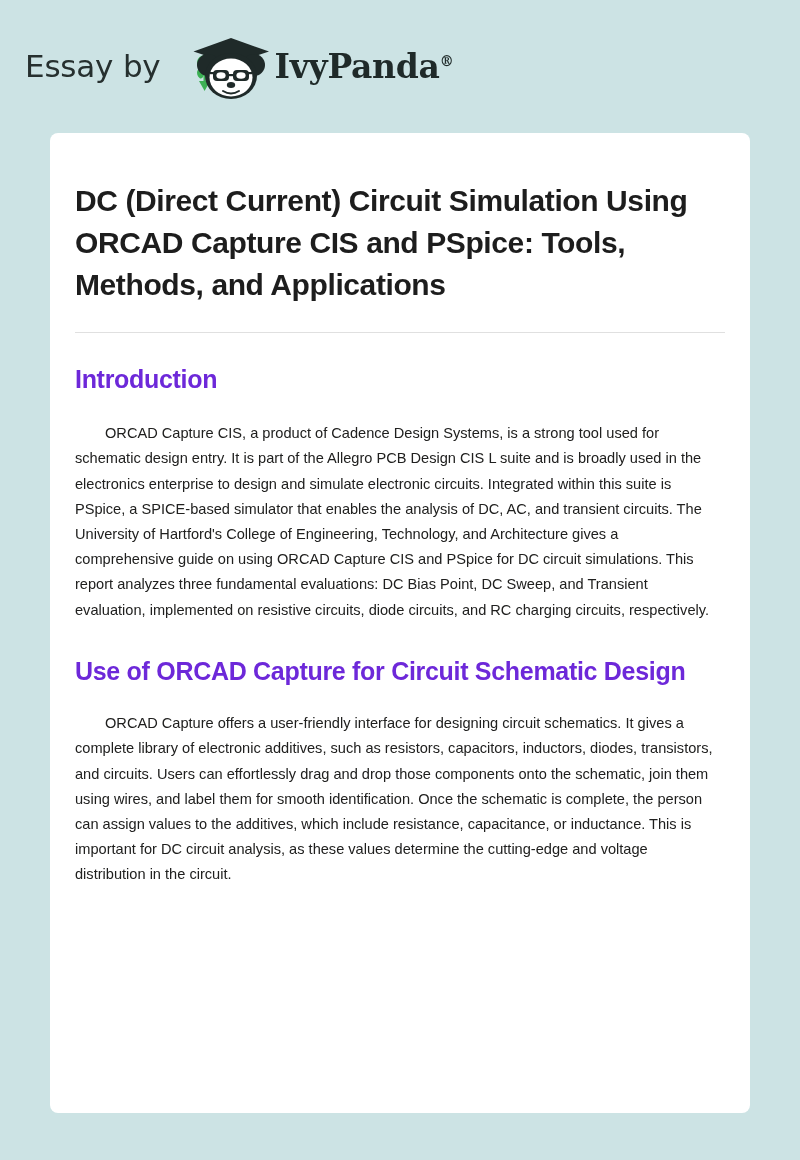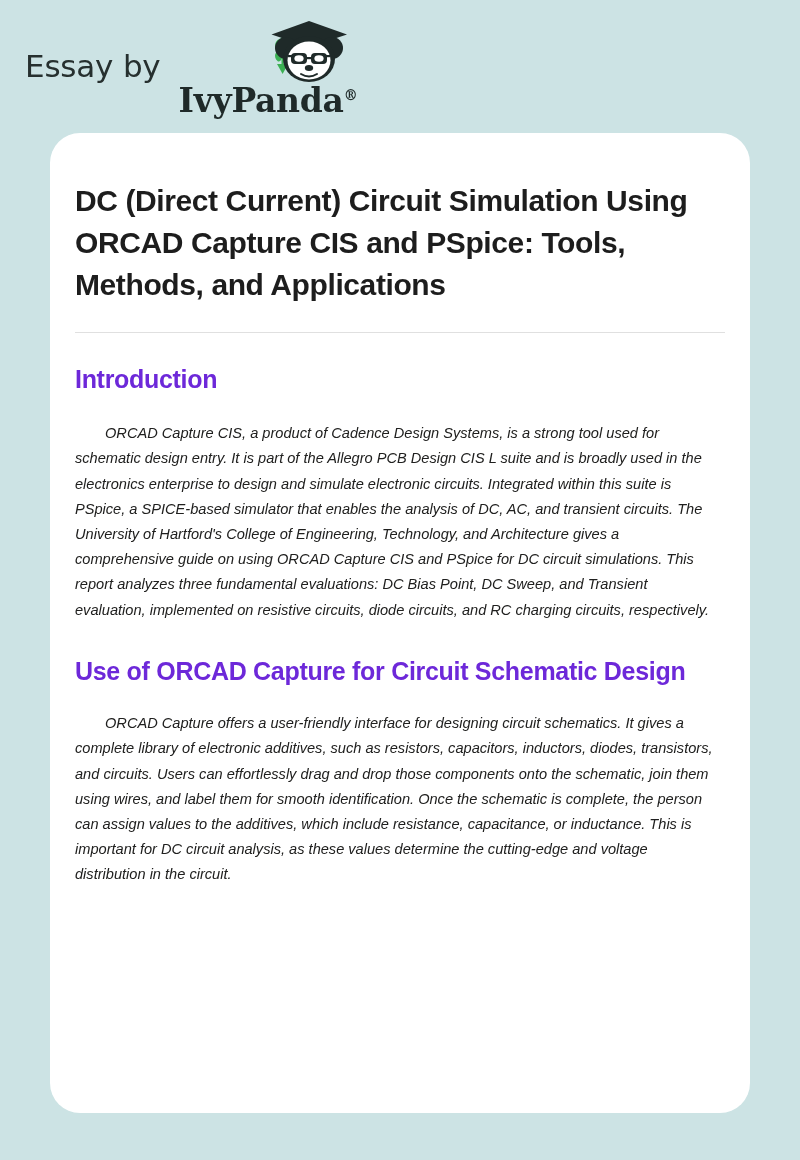--- a/index.html
+++ b/index.html
@@ -26,23 +26,22 @@
   .brand-essay-by {
     font-family: "DejaVu Sans", sans-serif;
     font-size: 31px;
     font-weight: 400;
     color: #26302f;
     letter-spacing: -0.2px;
     line-height: 1;
   }
   .brand-logo-group {
     display: flex;
-    align-items: flex-end;
+    align-items: center;
     margin-left: 22px;
-    flex-direction: column;
   }
   .brand-mark {
     width: 96px;
     height: 68px;
     position: relative;
     flex: none;
   }
   .brand-wordmark {
     font-family: "DejaVu Serif", serif;
     font-size: 33px;
@@ -59,21 +58,21 @@
     font-weight: 700;
   }
 
   
   .paper-card {
     position: relative;
     margin: 0 50px;
     width: 700px;
     height: 980px;
     background: #ffffff;
-    border-radius: 30px;
+    border-radius: 8px;
     box-sizing: border-box;
     padding: 47px 25px 0 25px;
     overflow: hidden;
   }
   .doc-inner {
     width: 650px;
     margin: 0 auto;
   }
 
   .doc-title {
@@ -128,21 +127,20 @@
   }
   .doc-heading.tight { margin-bottom: 22px; }
 
   .doc-paragraph {
     font-size: 14.6px;
     line-height: 25.2px;
     color: #20201f;
     margin: 0 12px 30px 0;
     text-indent: 30px;
     text-align: left;
-    font-style: italic;
   }
   .section-block { margin-bottom: 6px; }
 </style>
 </head>
 <body>
 
 <div class="brand-bar">
   <span class="brand-essay-by">Essay by</span>
 
   <a class="brand-logo-group" href="#" style="text-decoration:none;">

